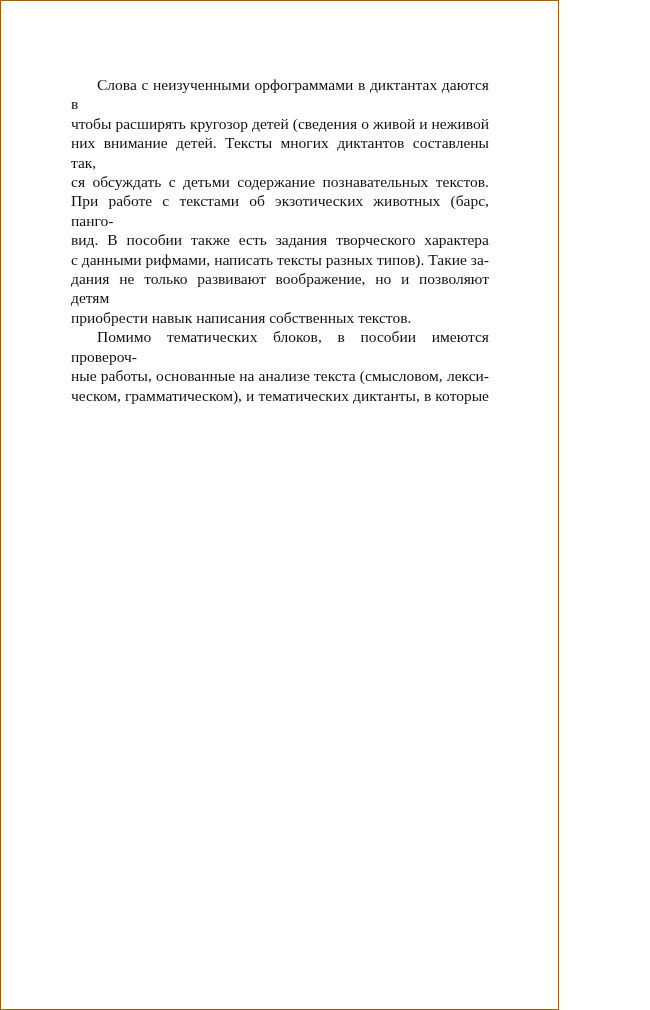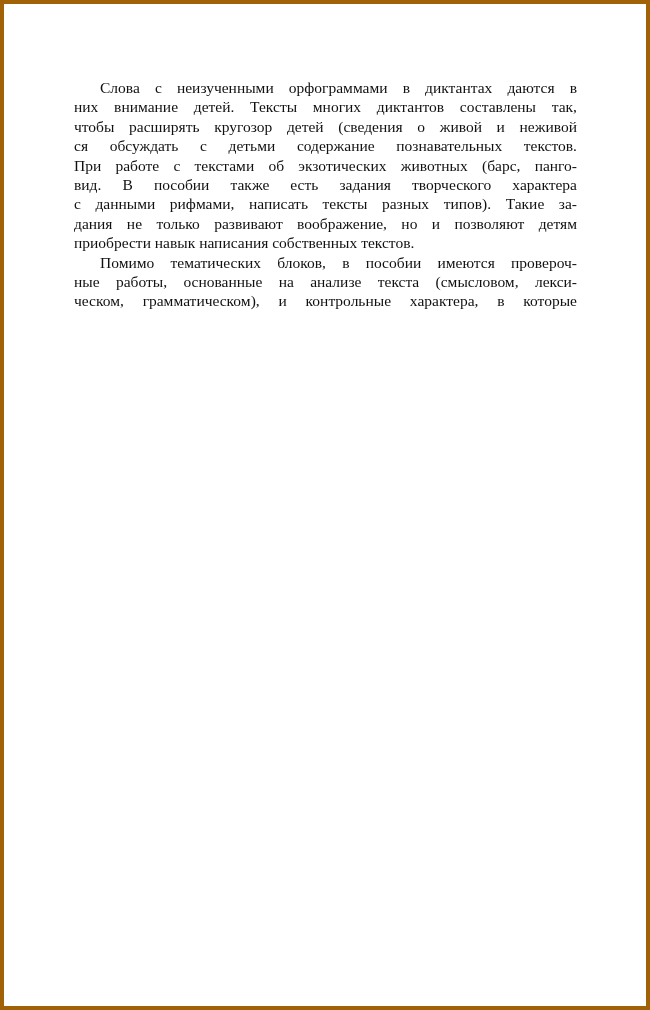--- a/index.html
+++ b/index.html
@@ -2,25 +2,25 @@
 <html><head>
 <meta charset="utf-8">
 <style>
   html, body {
     margin: 0;
     padding: 0;
     background: #ffffff;
   }
   .page {
     position: relative;
-    width: 650px;
+    width: 559px;
     height: 1010px;
     box-sizing: border-box;
     background: #ffffff;
-    border: 4px solid #a16207;
+    border: 1px solid #a16207;
     padding: 74px 69px 16px 70px;
     font-family: "Liberation Serif", "DejaVu Serif", serif;
     font-size: 15.5px;
     color: #111111;
     overflow: hidden;
   }
   .text-block {
     width: 100%;
   }
   .paragraph {
@@ -41,28 +41,28 @@
     text-align-last: left;
   }
 </style>
 </head>
 <body>
 
 <div class="page" style="background: rgb(255, 255, 255); color: rgb(17, 17, 17);">
   <div class="text-block">
       <p class="paragraph">
         <span class="line first">Слова с неизученными орфограммами в диктантах даются в</span>
+        <span class="line">чтобы расширять кругозор детей (сведения о живой и неживой</span>
         <span class="line">них внимание детей. Тексты многих диктантов составлены так,</span>
-        <span class="line">чтобы расширять кругозор детей (сведения о живой и неживой</span>
         <span class="line">ся обсуждать с детьми содержание познавательных текстов.</span>
         <span class="line">При работе с текстами об экзотических животных (барс, панго-</span>
         <span class="line">вид. В пособии также есть задания творческого характера</span>
         <span class="line">с данными рифмами, написать тексты разных типов). Такие за-</span>
         <span class="line">дания не только развивают воображение, но и позволяют детям</span>
         <span class="line last">приобрести навык написания собственных текстов.</span>
       </p>
       <p class="paragraph">
         <span class="line first">Помимо тематических блоков, в пособии имеются провероч-</span>
         <span class="line">ные работы, основанные на анализе текста (смысловом, лекси-</span>
-        <span class="line">ческом, грамматическом), и контрольные характера, в которые</span>
+        <span class="line">ческом, грамматическом), и тематических диктанты, в которые</span>
       </p>
     </div>
 </div>
 
 </body></html>

